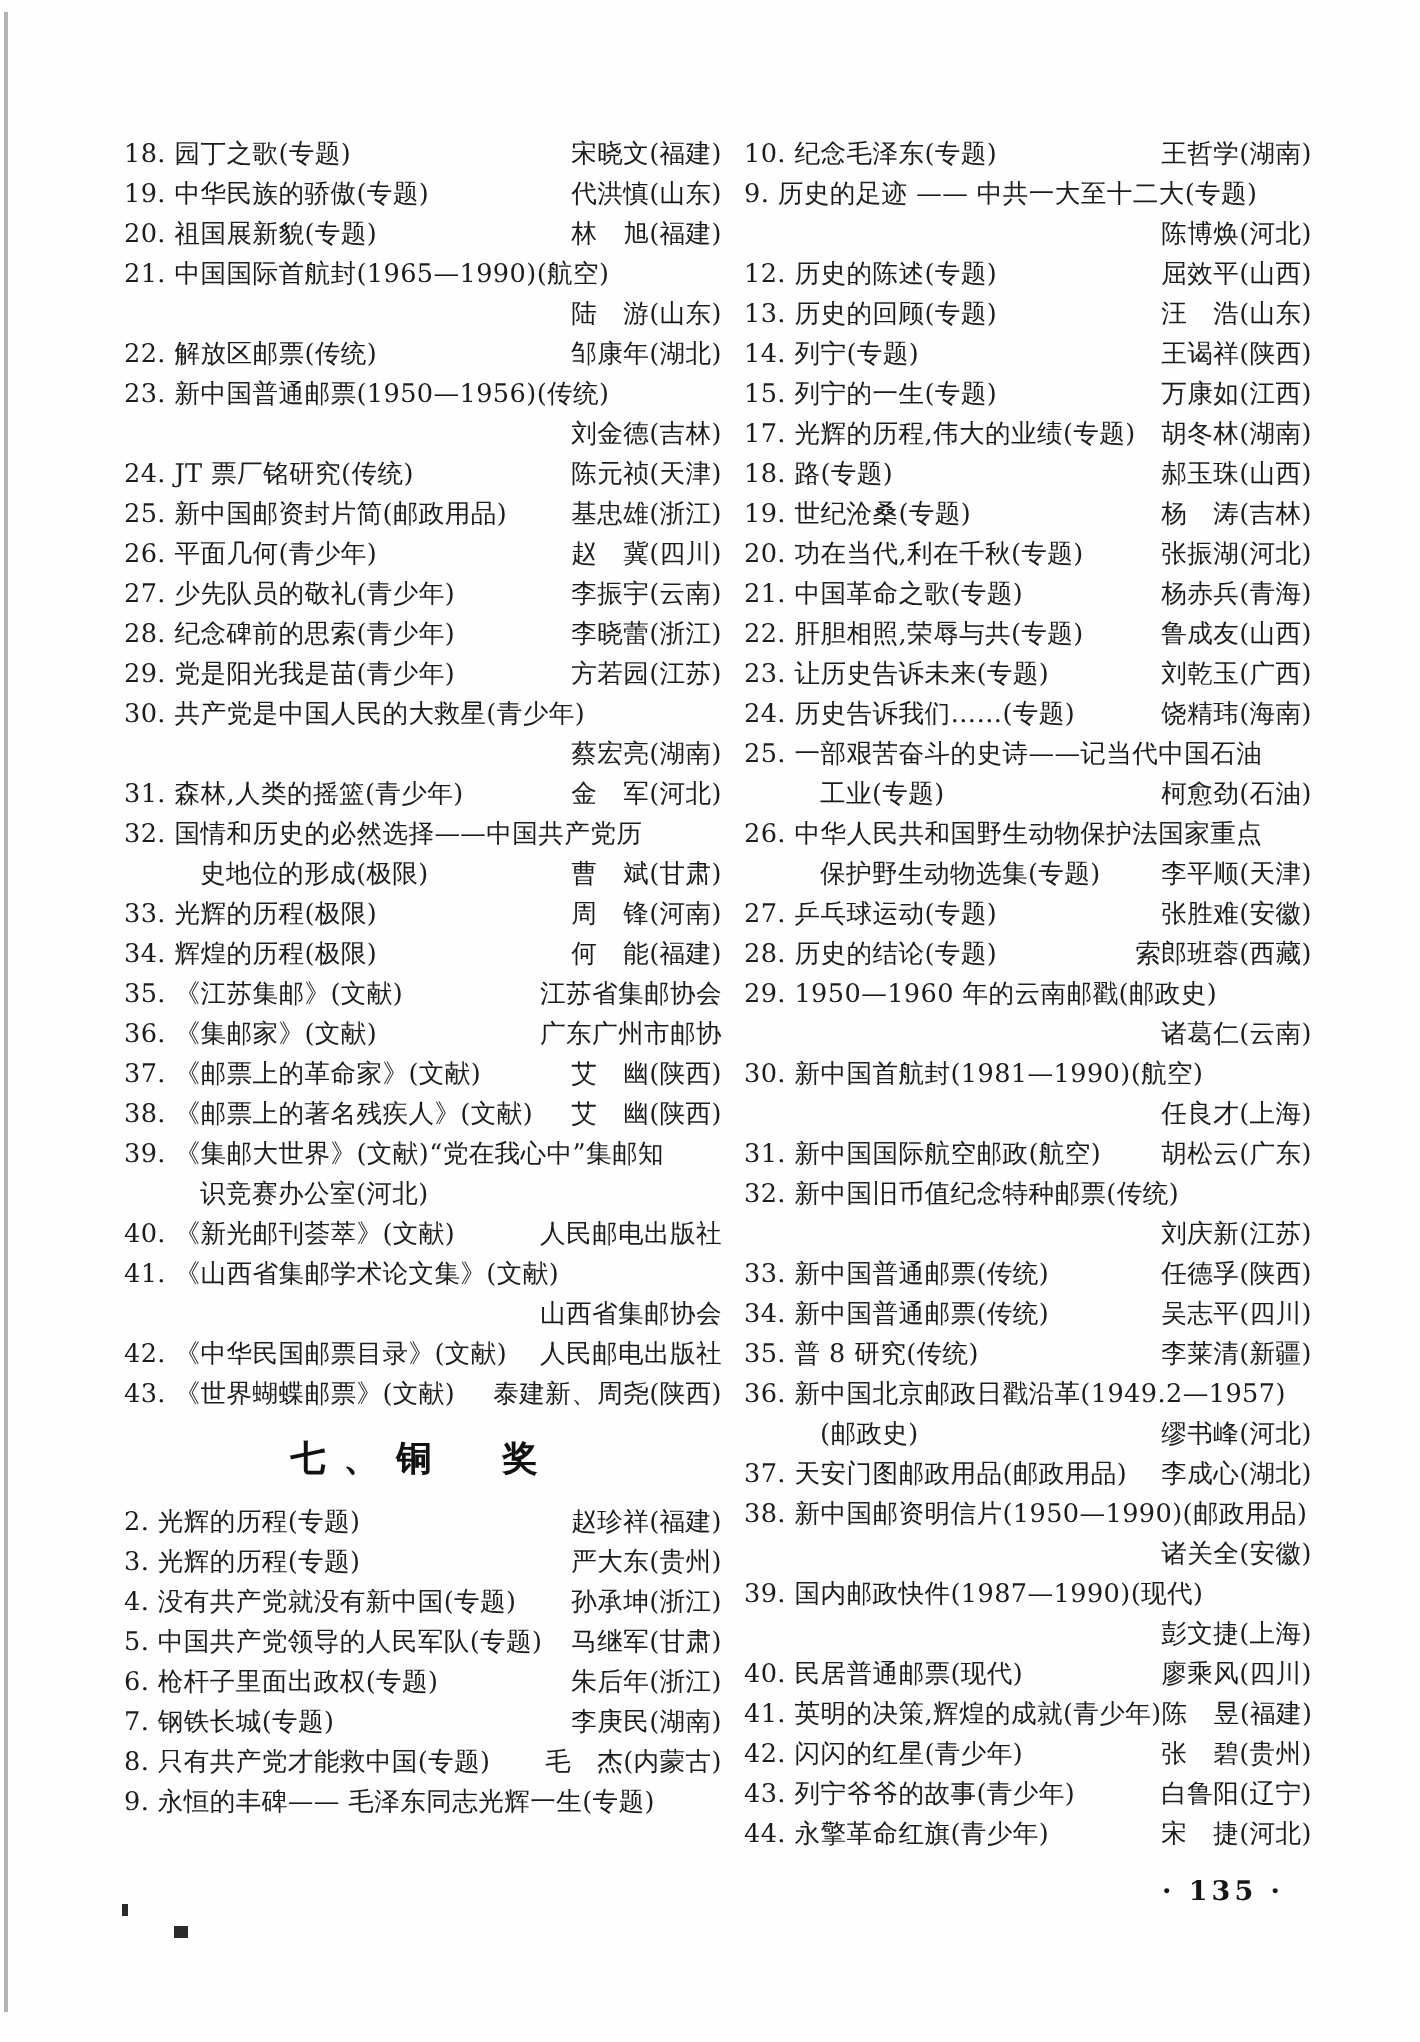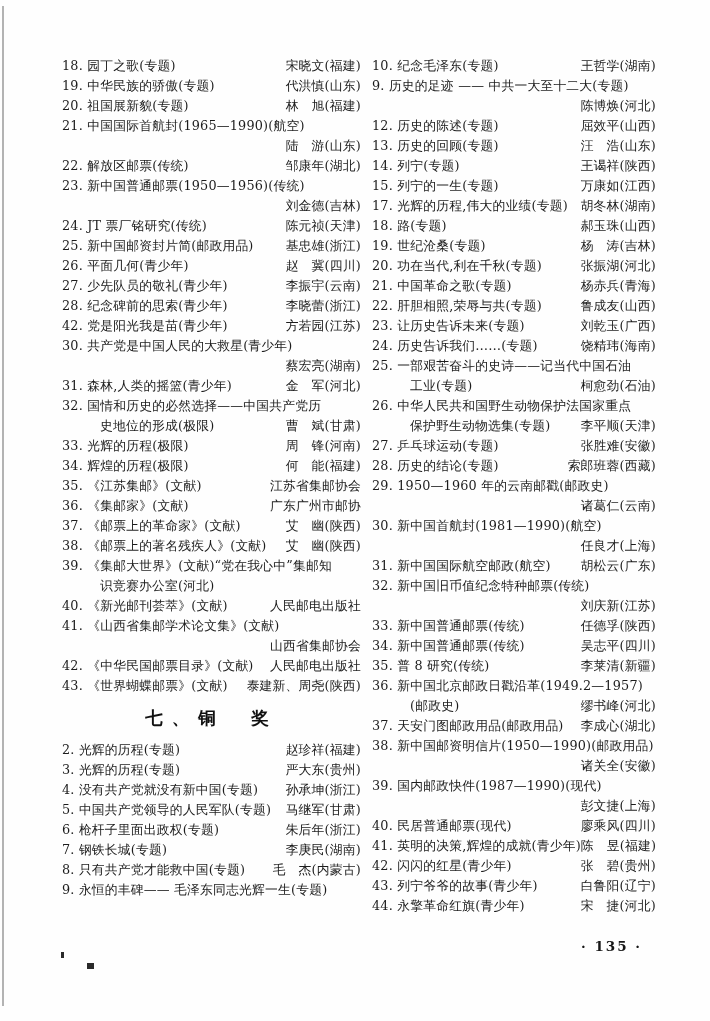--- a/index.html
+++ b/index.html
@@ -11,21 +11,21 @@
     overflow: hidden;
     font-family: "DejaVu Serif", "Liberation Serif", serif;
     color: #1c1c1c;
   }
   .edge-line {
     position: absolute;
     left: 2px; top: 6px;
     width: 2px; height: 1000px;
     background: #b3b3b3;
   }
-  .col { position: absolute; top: 56px; }
+  .col { position: absolute; top: 68px; }
   .col-left  { left: 62px;  width: 299px; }
   .col-right { left: 372px; width: 284px; }
   .line {
     display: flex;
     justify-content: space-between;
     align-items: baseline;
     height: 20px;
     line-height: 20px;
     font-size: 12.8px;
     letter-spacing: 0.2px;
@@ -126,21 +126,21 @@
           <span class="line-left">27. 少先队员的敬礼(青少年)</span>
           <span class="line-right">李振宇(云南)</span>
         </div>
 
         <div class="line">
           <span class="line-left">28. 纪念碑前的思索(青少年)</span>
           <span class="line-right">李晓蕾(浙江)</span>
         </div>
 
         <div class="line">
-          <span class="line-left">42. 党是阳光我是苗(青少年)</span>
+          <span class="line-left">29. 党是阳光我是苗(青少年)</span>
           <span class="line-right">方若园(江苏)</span>
         </div>
 
         <div class="line">
           <span class="line-left">30. 共产党是中国人民的大救星(青少年)</span>
           <span class="line-right"></span>
         </div>
 
         <div class="line">
           <span class="line-left"></span>

